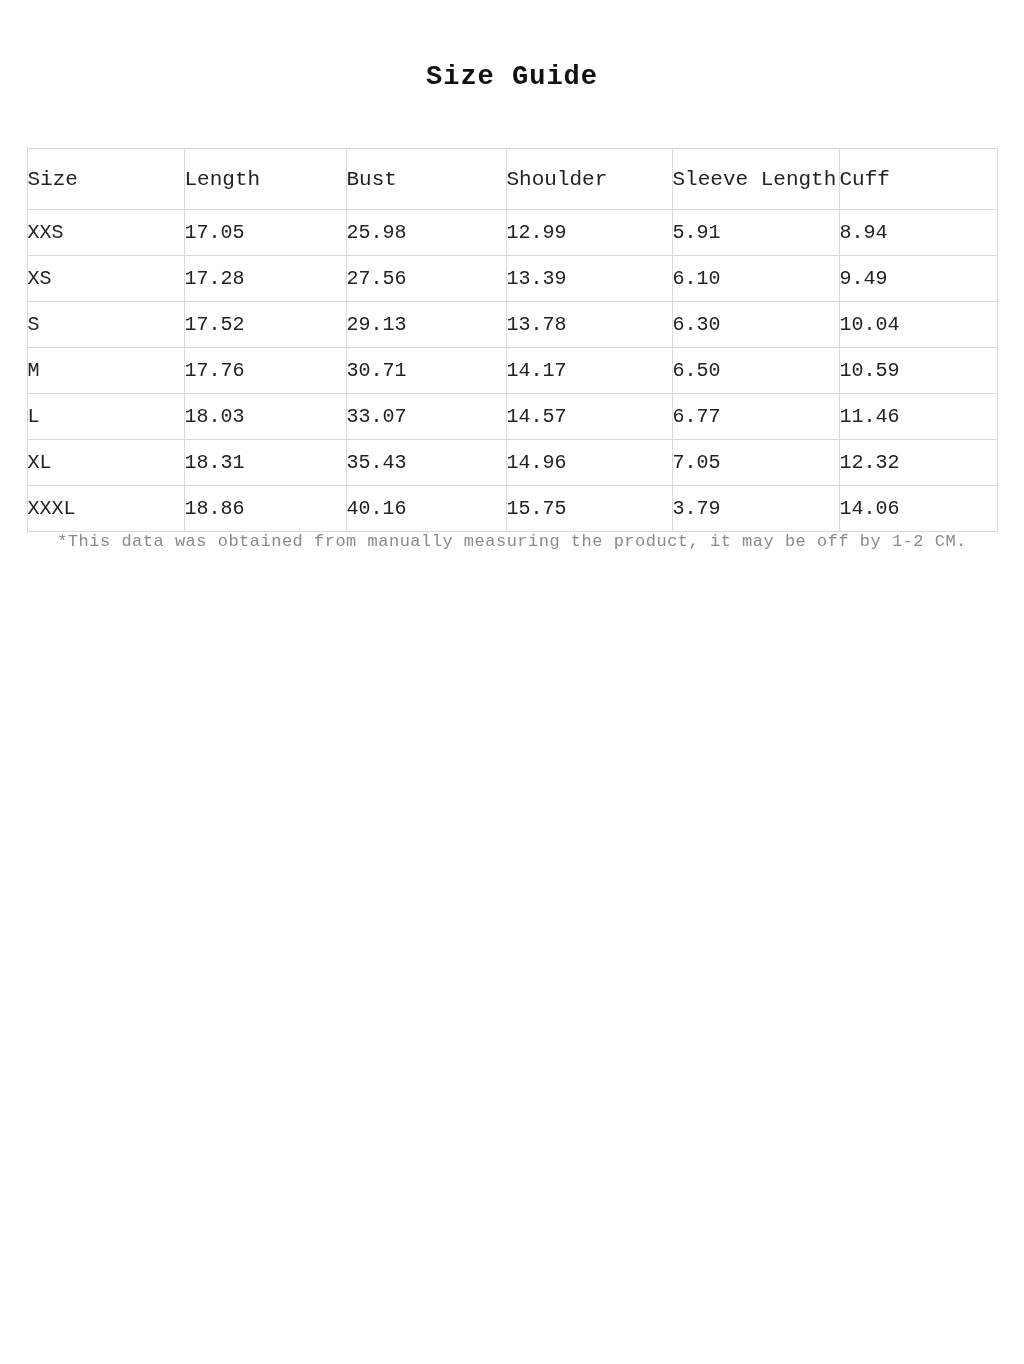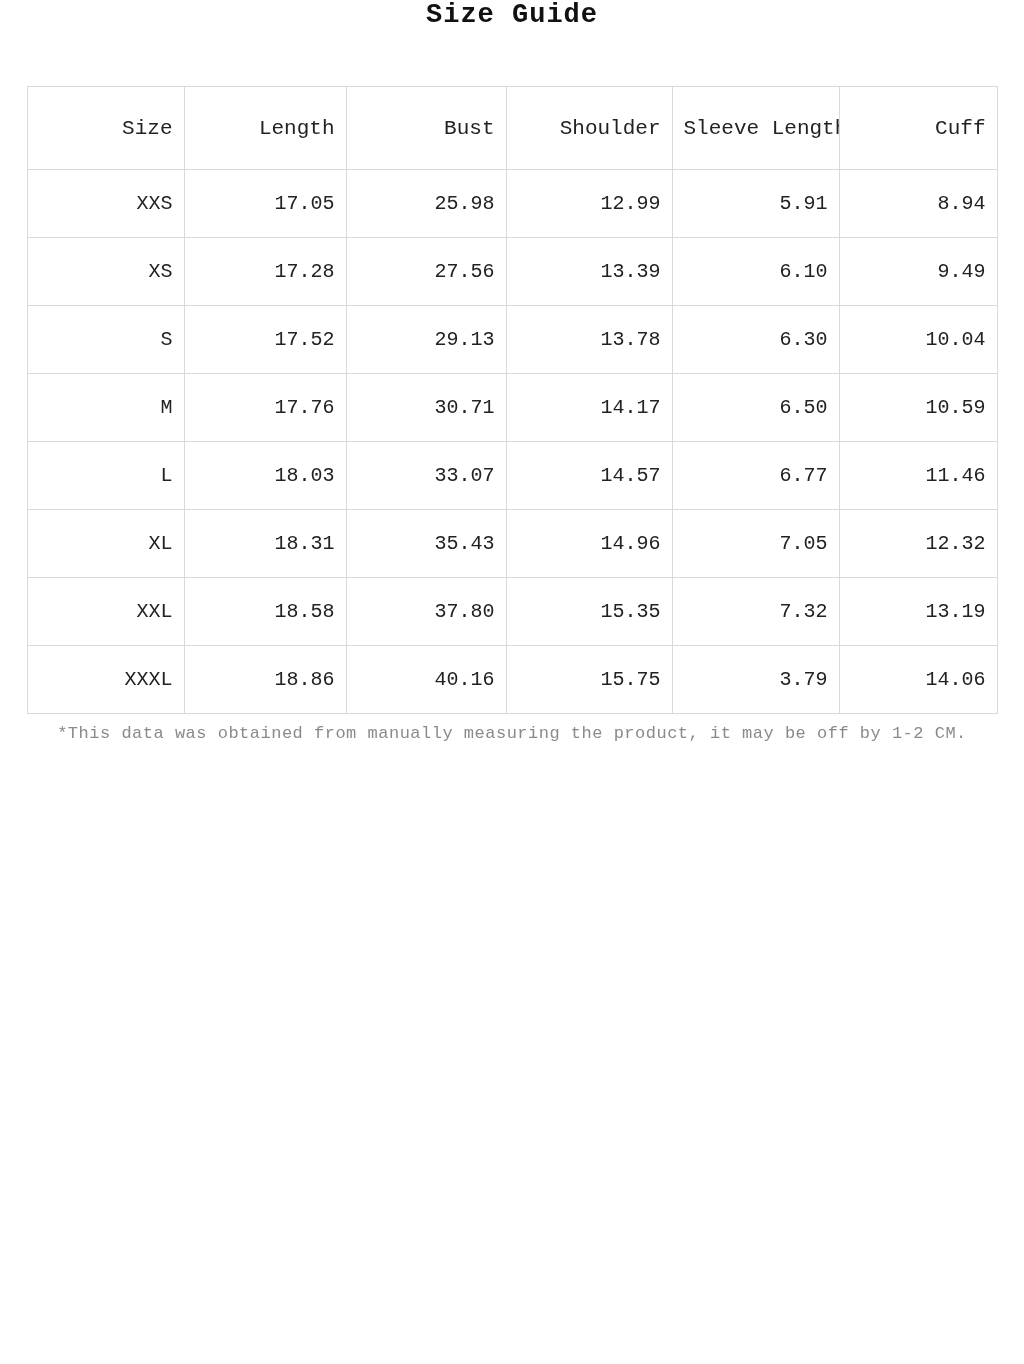--- a/index.html
+++ b/index.html
@@ -11,58 +11,60 @@
   }
   .page {
     width: 1024px;
     height: 1364px;
     background: #ffffff;
     position: relative;
     overflow: hidden;
   }
   .title {
     text-align: center;
+    padding-top: 52px;
     font-size: 27px;
     font-weight: bold;
     letter-spacing: 1px;
     color: #111111;
+    margin-top: 10px;
   }
   table.size-table {
     width: 970px;
     margin: 56px auto 0 auto;
     border-collapse: collapse;
     table-layout: fixed;
   }
   table.size-table th,
   table.size-table td {
     border: 1px solid #d9d9d9;
-    text-align: right;
+    text-align: left;
     font-weight: normal;
     font-size: 20px;
     color: #222222;
-    padding: 11px;
+    padding: 0;
     overflow: hidden;
     white-space: nowrap;
   }
   table.size-table th {
     height: 60px;
     font-size: 21px;
   }
   table.size-table td {
     height: 45px;
   }
   col.c-size   { width: 157px; }
   col.c-length { width: 162px; }
   col.c-bust   { width: 160px; }
   col.c-shoulder { width: 166px; }
   col.c-sleeve { width: 167px; }
   col.c-cuff   { width: 158px; }
   .footnote {
     text-align: center;
-    margin-top: 10px;
+    margin-top: 0;
     font-size: 17px;
     color: #8a8a8a;
     letter-spacing: 0.5px;
   }
 </style>
 </head>
 <body>
 
 <div class="page">
   <div class="title">Size Guide</div>
@@ -129,28 +131,20 @@
         </tr>
         <tr>
           <td>XL</td>
           <td>18.31</td>
           <td>35.43</td>
           <td>14.96</td>
           <td>7.05</td>
           <td>12.32</td>
         </tr>
         <tr>
-          <td>XXL</td>
-          <td>18.58</td>
-          <td>37.80</td>
-          <td>15.35</td>
-          <td>7.32</td>
-          <td>13.19</td>
-        </tr>
-        <tr>
           <td>XXXL</td>
           <td>18.86</td>
           <td>40.16</td>
           <td>15.75</td>
           <td>3.79</td>
           <td>14.06</td>
         </tr>
       </tbody>
   </table>
 

